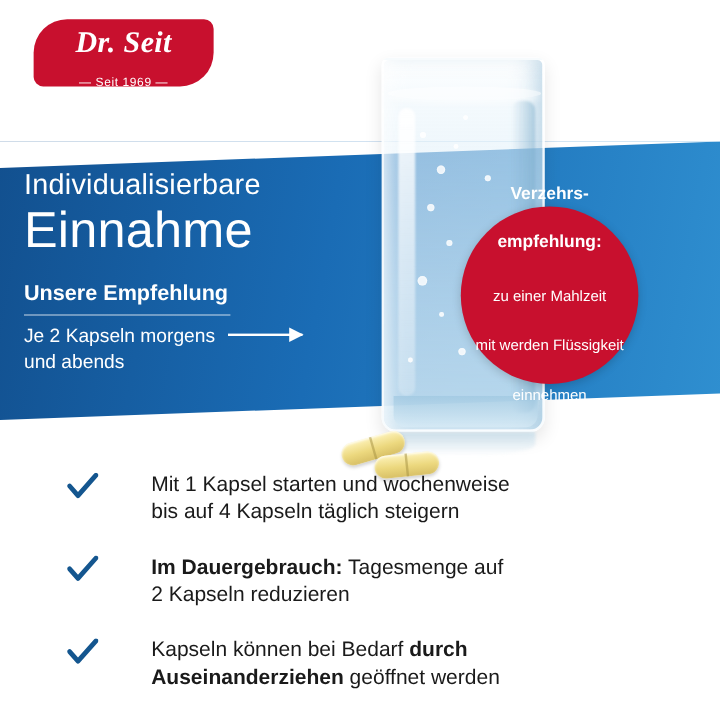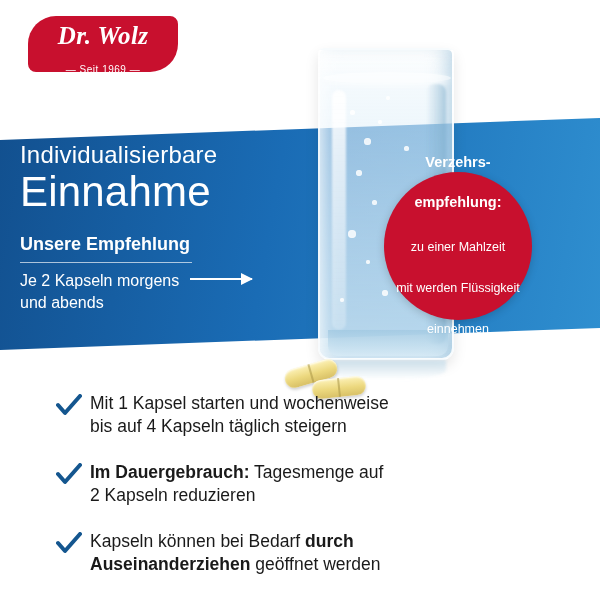--- a/index.html
+++ b/index.html
@@ -253,39 +253,40 @@
     position: absolute;
     left: 0; top: 392px;
     width: 600px;
     padding: 0 34px 0 56px;
     z-index: 16;
   }
   .bullet {
     display: flex;
     align-items: flex-start;
     margin-bottom: 22px;
+    gap: 36px;
   }
   .check {
     flex: 0 0 34px;
     margin-top: 2px;
   }
   .bullet-text {
     font-size: 17.5px;
     line-height: 1.34;
     color: #1a1a1a;
     font-weight: 300;
   }
   .bullet-text b { font-weight: bold; }
 </style>
 </head>
 <body>
 
 <div class="logo-block">
   <div class="logo-swoosh"></div>
-  <div class="logo-text">Dr. Wolz</div>
+  <div class="logo-text">Dr. Seit</div>
   <div class="logo-sub">— Seit 1969 —</div>
 </div>
 
 <div class="banner">
   <div class="banner-inner">
     <div class="headline-small">Individualisierbare</div>
     <div class="headline-big">Einnahme</div>
     <div class="rec-title">Unsere Empfehlung</div>
     <div class="rec-line"></div>
     <div class="rec-body">Je 2 Kapseln morgens</div>

